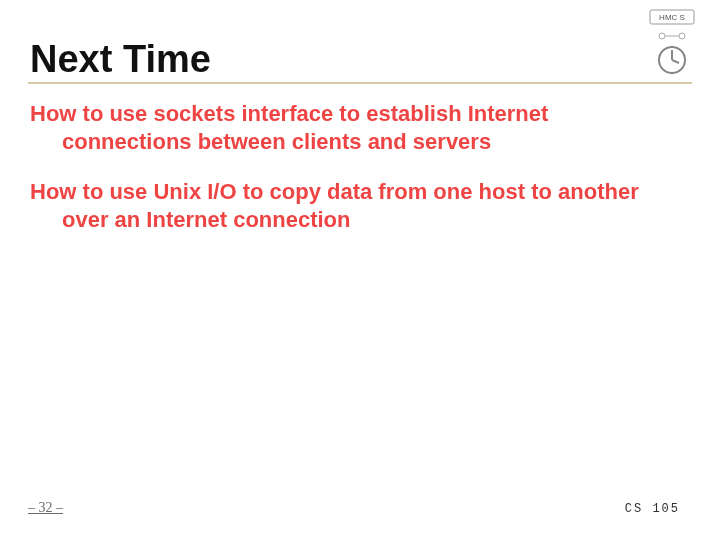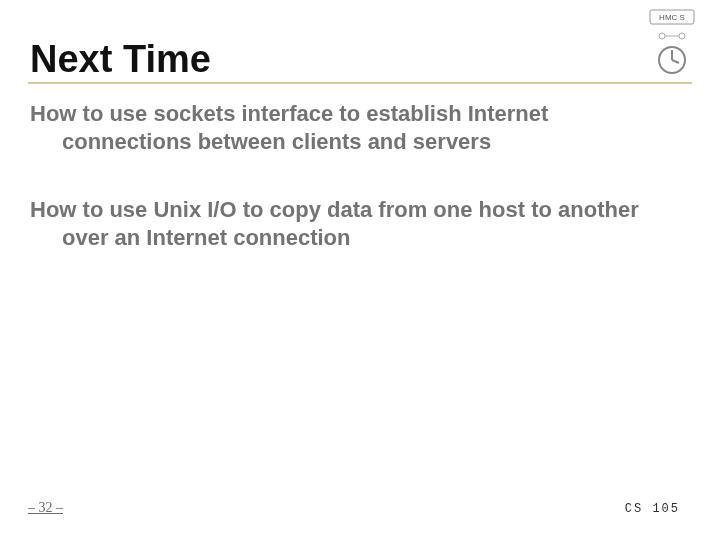--- a/index.html
+++ b/index.html
@@ -33,32 +33,32 @@
     top: 82px;
     left: 28px;
     width: 664px;
     height: 2px;
     background: #d5c9a8;
   }
   .bullet {
     position: absolute;
     left: 30px;
     width: 620px;
-    color: #737373;
+    color: #ef4444;
     font-size: 22px;
     font-weight: bold;
     line-height: 1.25;
   }
   .bullet .indent {
     display: block;
     padding-left: 32px;
     text-indent: -32px;
   }
   .b1 { top: 100px; }
-  .b2 { top: 178px; margin-top: 18px; }
+  .b2 { top: 178px; }
   .page-number {
     position: absolute;
     left: 28px;
     bottom: 24px;
     font-size: 14px;
     color: #6a6a6a;
     font-family: "Times New Roman", Times, serif;
     text-decoration: underline;
   }
   .course-code {

